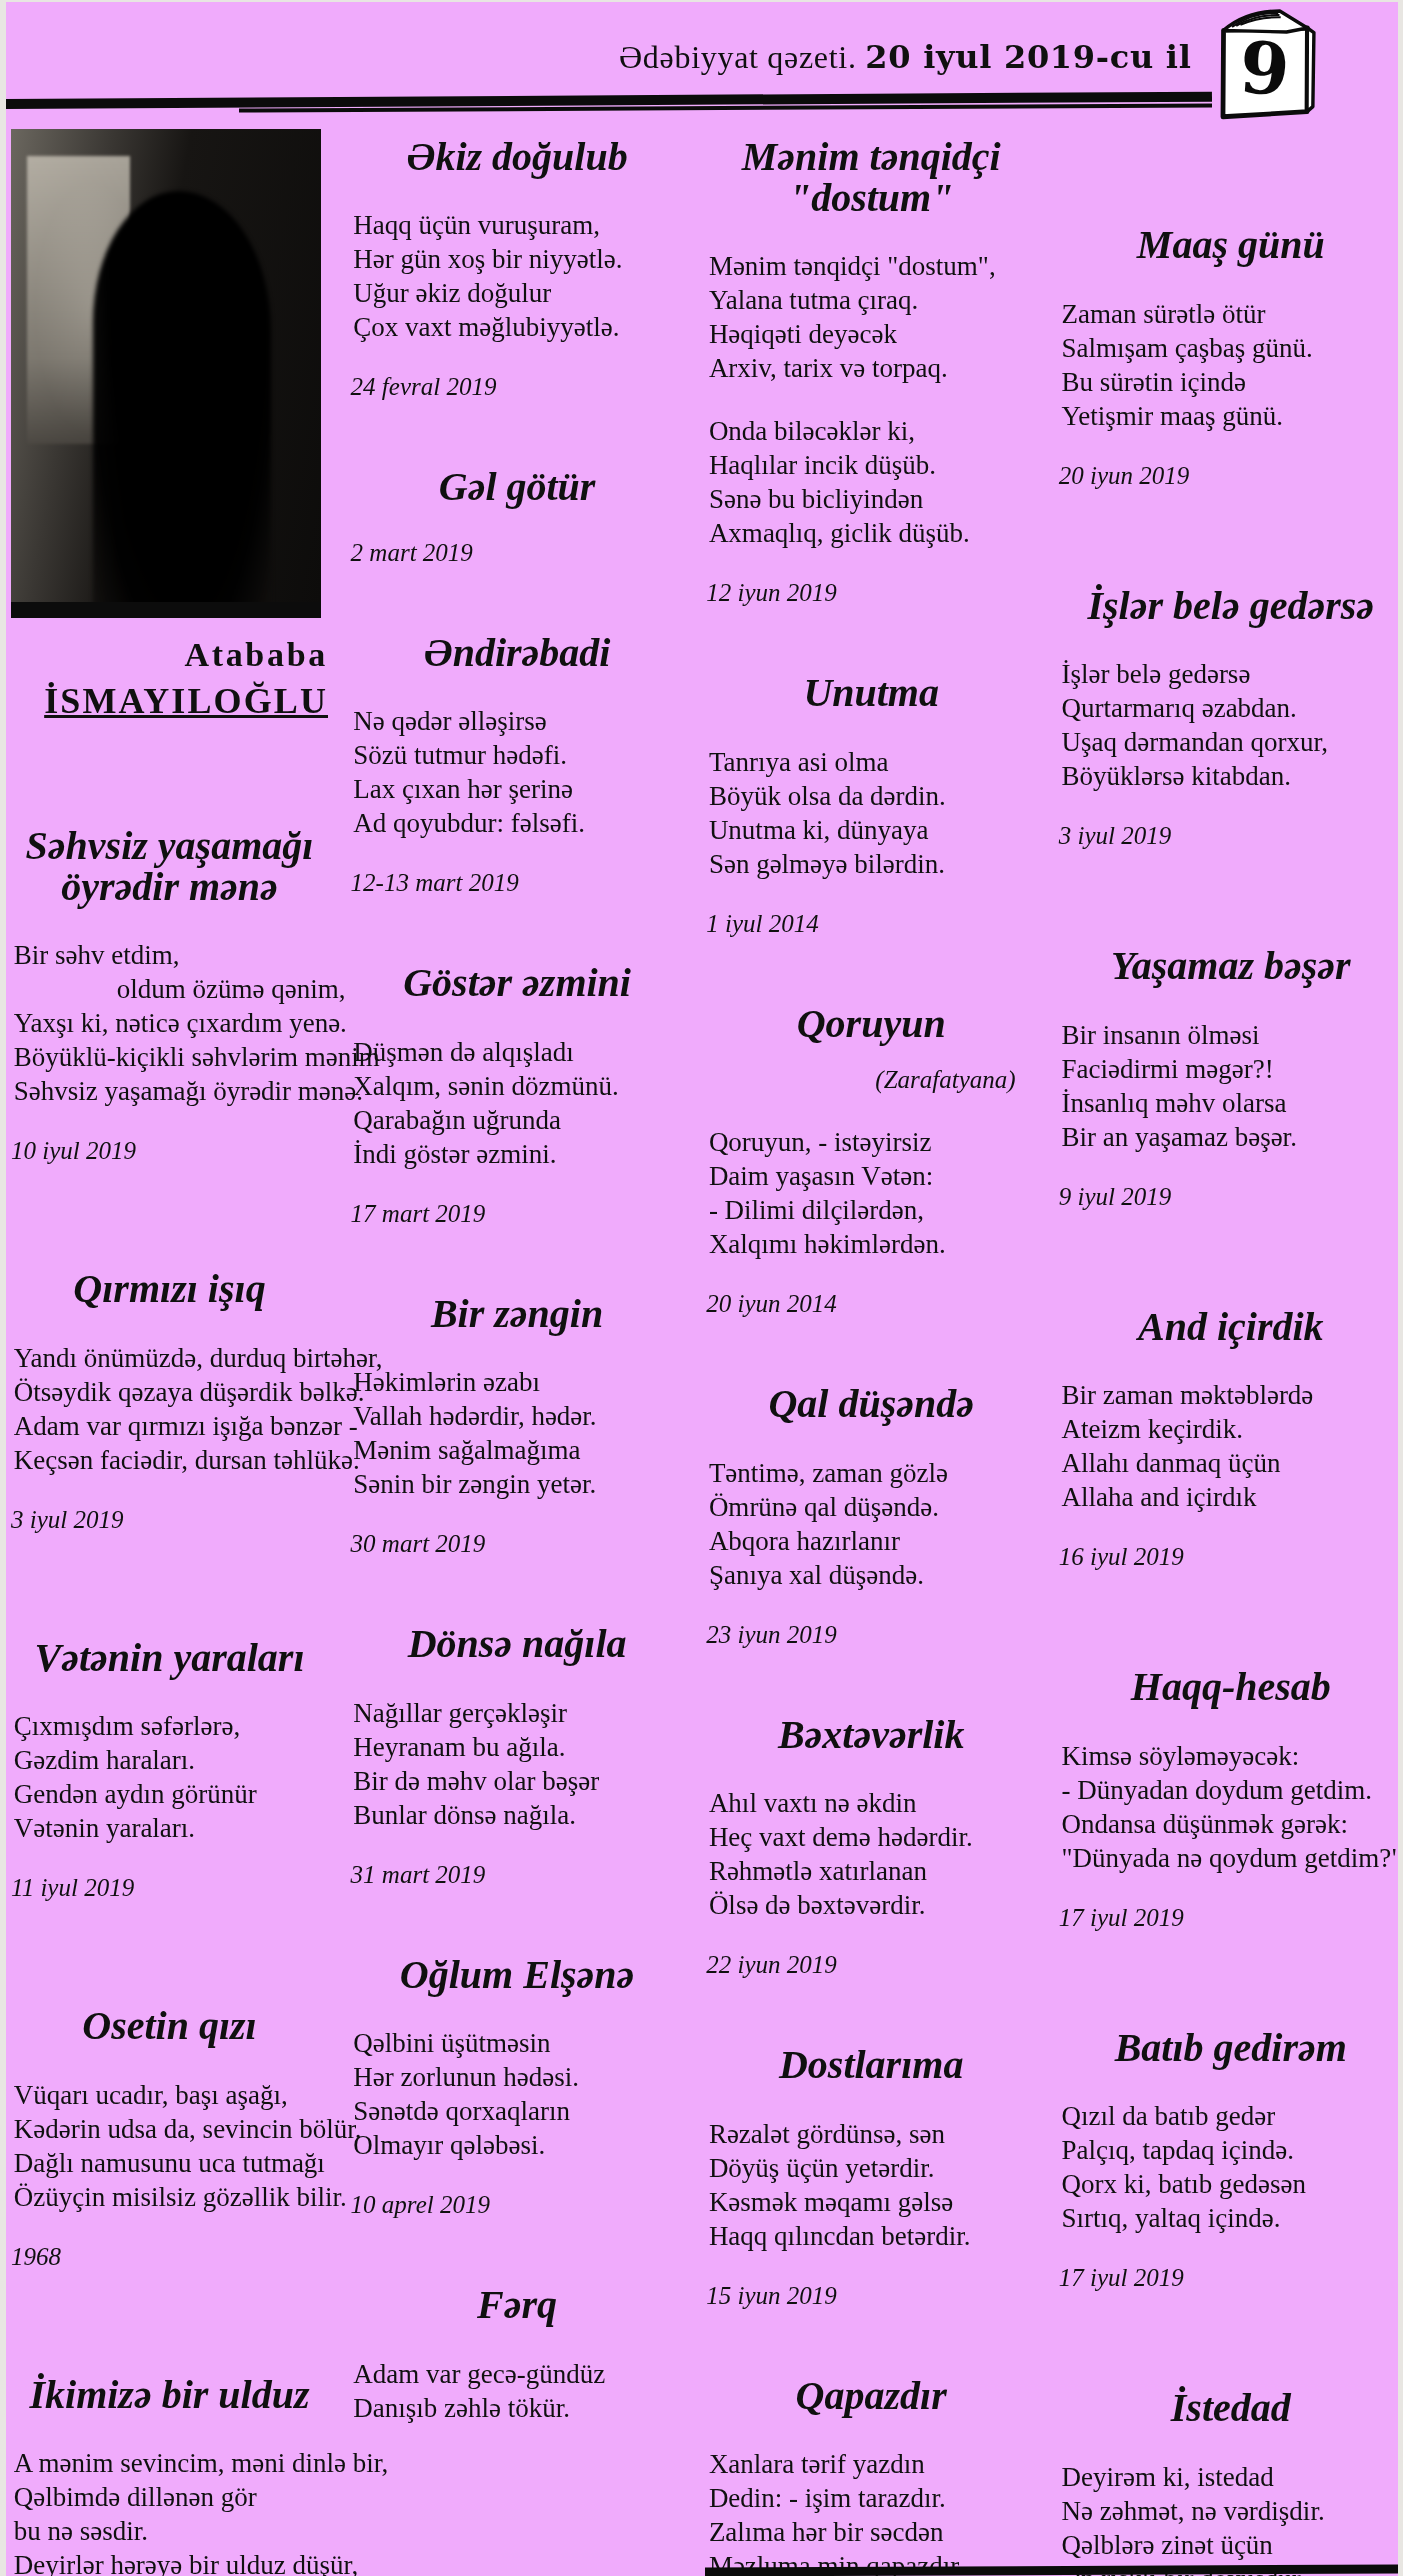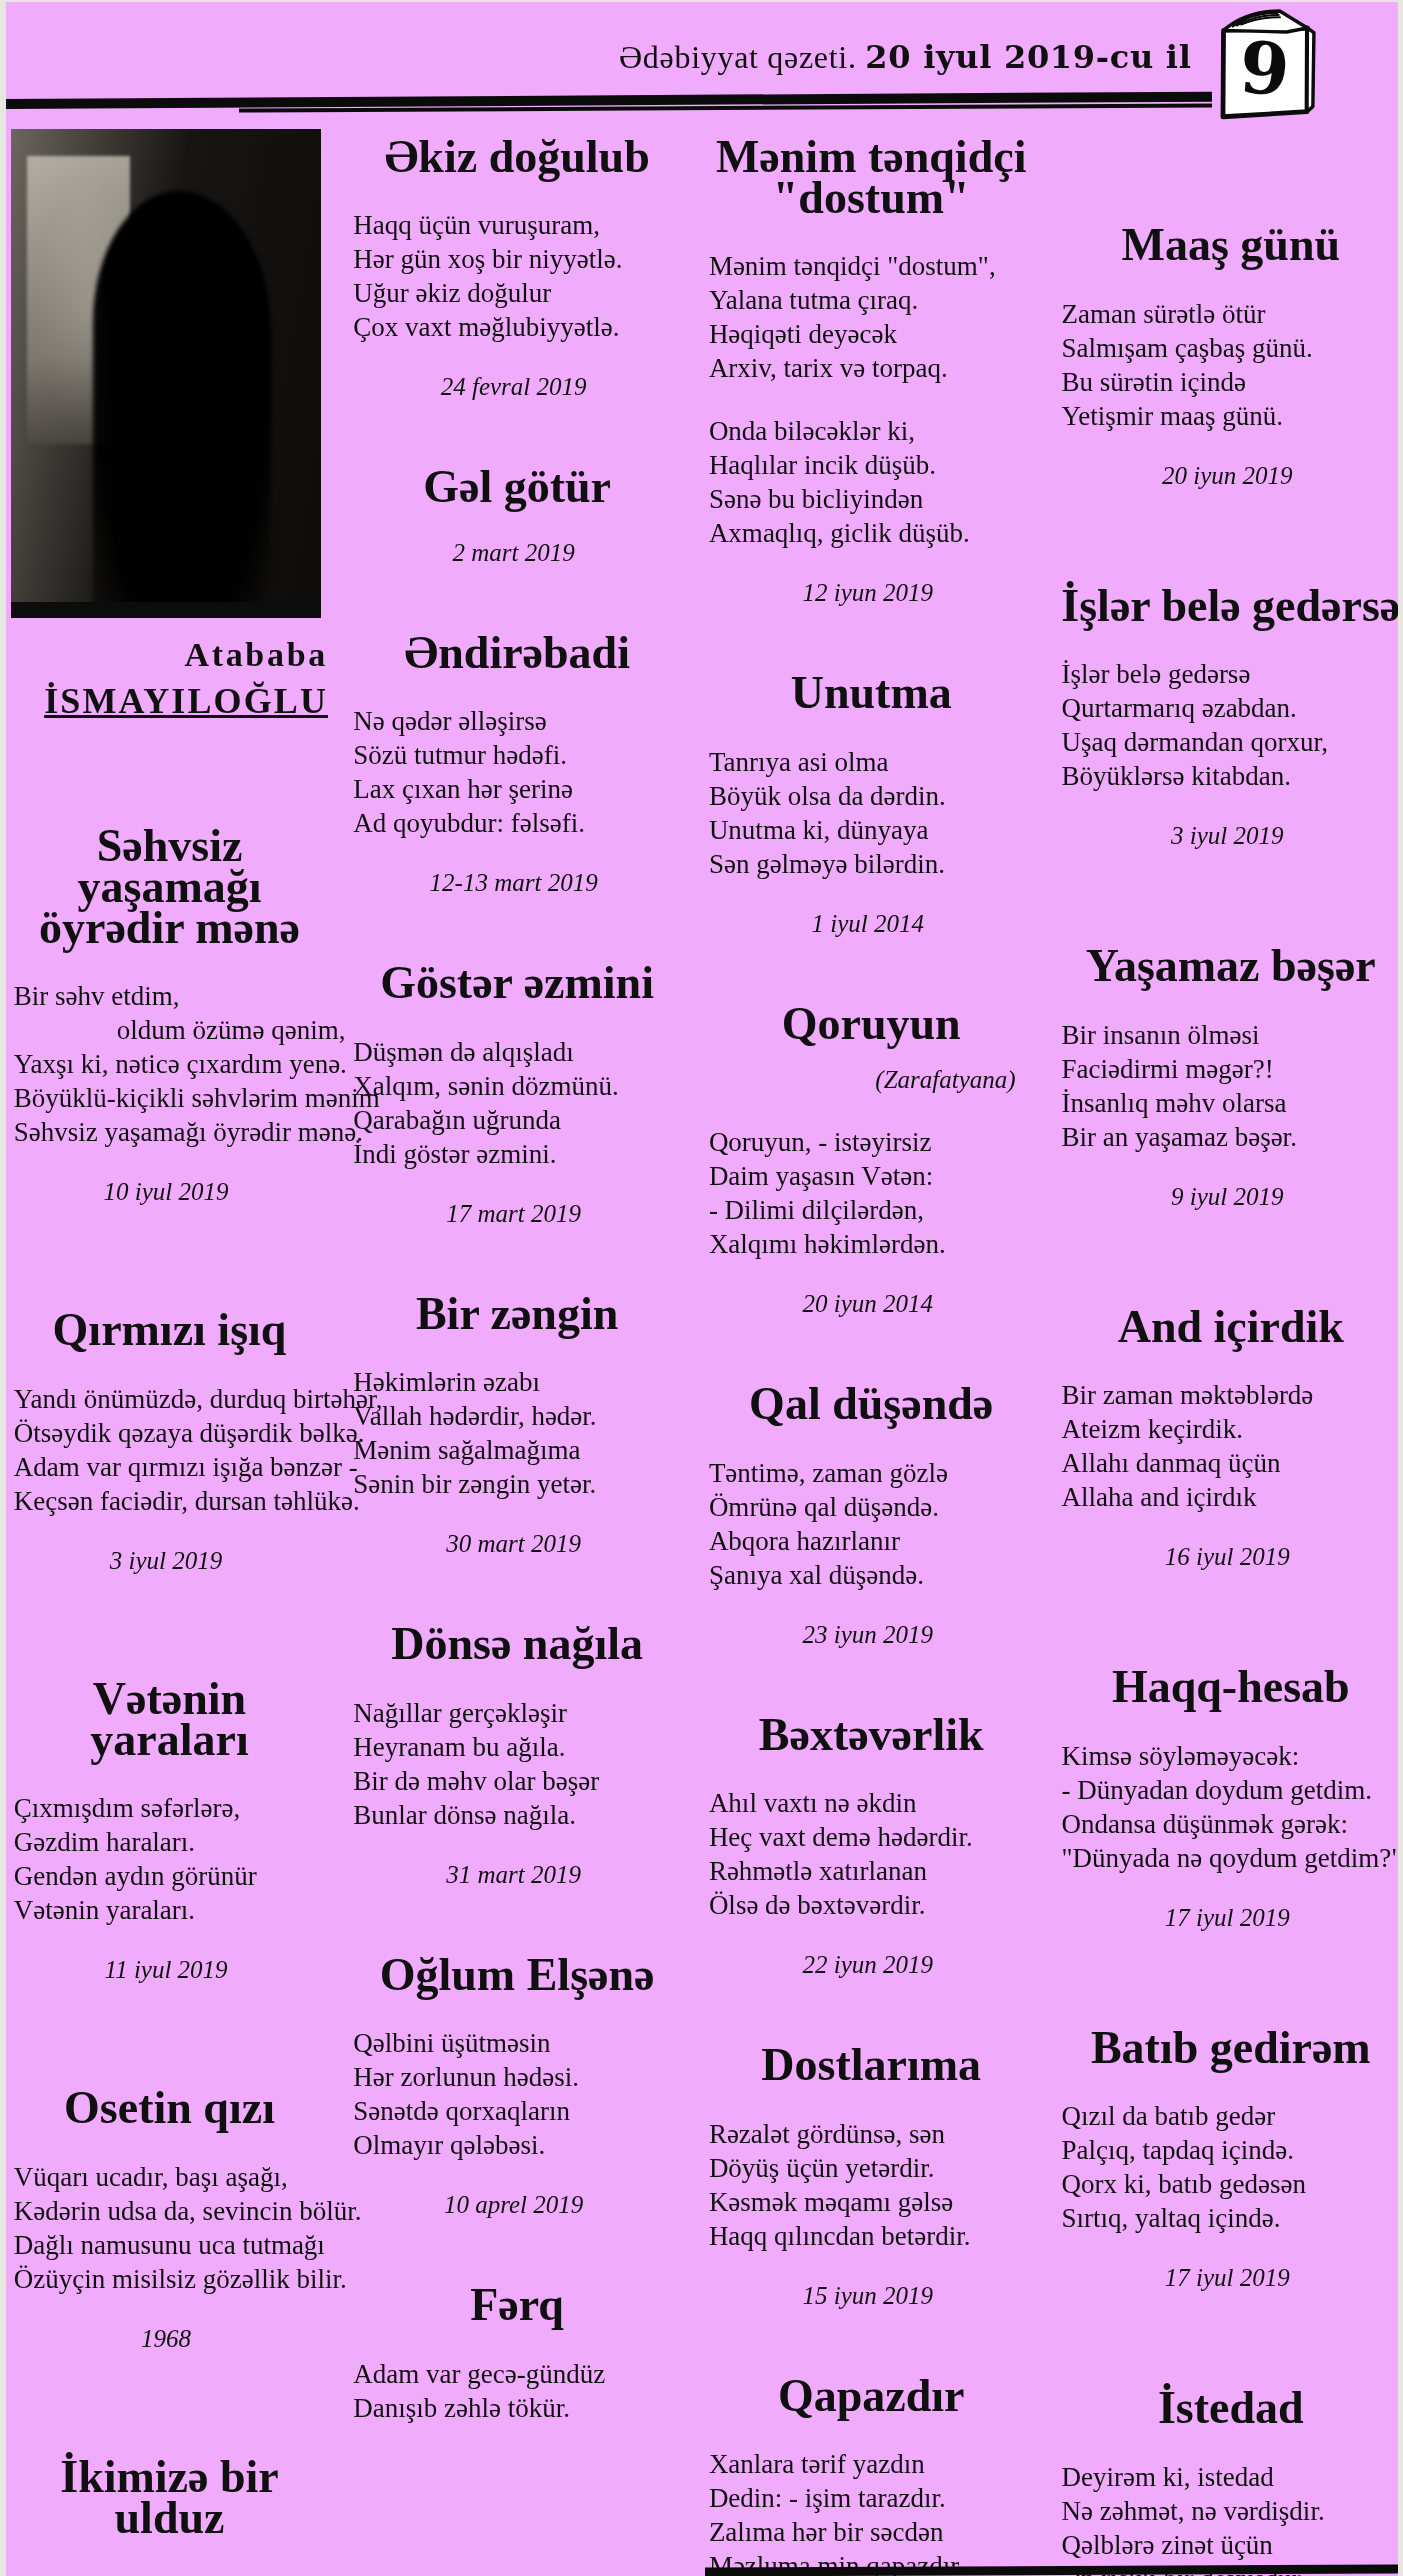--- a/index.html
+++ b/index.html
@@ -68,34 +68,34 @@
     font-size:36px; font-weight:bold; letter-spacing:2.1px;
     text-decoration:underline; margin-top:5.5px;
   }
   
   .poem{ margin-top:65px; }
   .col .poem:first-child{ margin-top:6.9px; }
   #col-0 .poem{ margin-top:103px; }
   #col-3 .poem{ margin-top:95px; }
   #col-0 .poem:first-of-type{ margin-top:113px; }
   .poem-title{
-    text-align:center; font-weight:bold;
-    font-size:46px; line-height:41px; margin:0 0 31.5px 0;
+    text-align:center; font-style:italic; font-weight:bold;
+    font-size:40px; line-height:41px; margin:0 0 31.5px 0;
   }
   .poem-subtitle{
     text-align:right; font-style:italic; font-size:25px;
     margin:-9.6px 20.6px 31.5px 0;
   }
   .stanza{ margin:0 0 0 2.7px; }
   .stanza + .stanza{ margin-top:29px; }
   .line{ font-size:27px; line-height:34px; white-space:nowrap; }
   .line.indent{ margin-left:103px; }
   .line.right{ text-align:left; margin-right:13.7px; white-space:normal; }
   .poem-date{
-    text-align:center; font-style:italic; font-size:25px;
+    text-align:left; font-style:italic; font-size:25px;
     margin:29px 6.9px 0 0;
   }
   
   #footer-rule{
     position:absolute; bottom:2.7px; left:699px; width:704px; height:9px;
     background:#0b0b0b; transform:rotate(-0.25deg);
   }
   svg text{ font-family:"DejaVu Serif", serif; }
 </style>
 </head>

